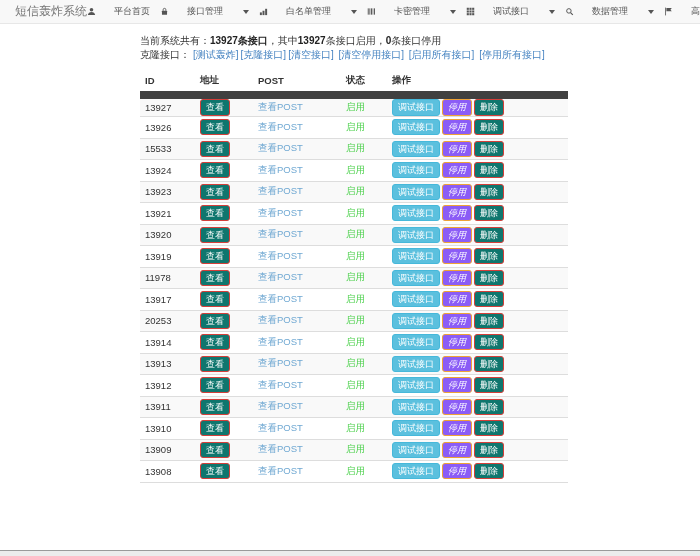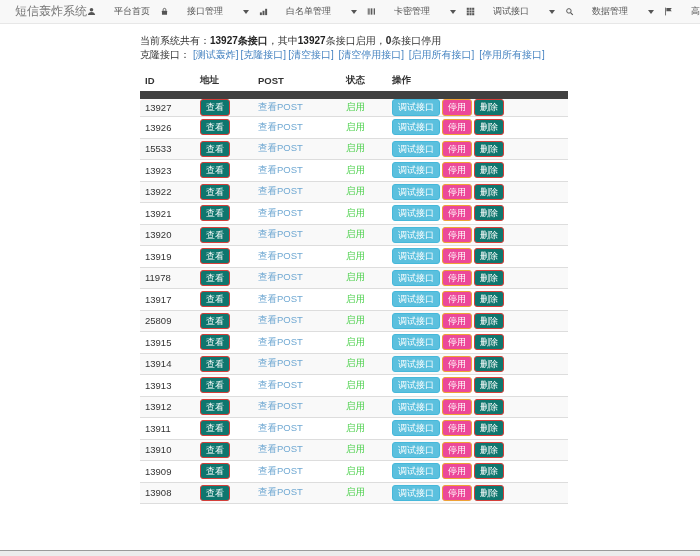--- a/index.html
+++ b/index.html
@@ -55,21 +55,21 @@
   th:nth-child(2), td:nth-child(2) { width: 58px; }
   th:nth-child(3), td:nth-child(3) { width: 88px; }
   th:nth-child(4), td:nth-child(4) { width: 46px; }
   .btn {
     display: inline-block; border: 1px solid transparent; border-radius: 3px;
     color: #fff; font-size: 9px; padding: 2px 5px; line-height: 1.15;
     cursor: pointer; font-family: inherit; white-space: nowrap;
   }
   .btn-danger  { background: #0f766e; border-color: #d43f3a; }
   .btn-info    { background: #5bc0de; border-color: #46b8da; }
-  .btn-warning { background: #ec4899; border-color: #eea236; }
+  .btn-warning { background: #8b5cf6; border-color: #eea236; font-style: italic; }
   .action-btn { margin-right: 2px; }
   .post-link { color: #6fa8d2; text-decoration: none; cursor: pointer; }
   .status-enabled { color: #4dd14d; }
   
   .bottom-strip {
     position: absolute; left: 0; right: 0; bottom: 0; height: 6px;
     background: #ececec; border-top: 1px solid #9a9a9a;
   }
 </style>
 </head>
@@ -201,34 +201,34 @@
           <td><button class="btn btn-info action-btn">调试接口</button><button class="btn btn-warning action-btn">停用</button><button class="btn btn-danger">删除</button></td>
         </tr>
         <tr>
           <td>15533</td>
           <td><button class="btn btn-danger">查看</button></td>
           <td><a class="post-link">查看POST</a></td>
           <td><span class="status-enabled">启用</span></td>
           <td><button class="btn btn-info action-btn">调试接口</button><button class="btn btn-warning action-btn">停用</button><button class="btn btn-danger">删除</button></td>
         </tr>
         <tr>
+          <td>13924</td>
+          <td><button class="btn btn-danger">查看</button></td>
+          <td><a class="post-link">查看POST</a></td>
+          <td><span class="status-enabled">启用</span></td>
+          <td><button class="btn btn-info action-btn">调试接口</button><button class="btn btn-warning action-btn">停用</button><button class="btn btn-danger">删除</button></td>
+        </tr>
+        <tr>
           <td>13923</td>
           <td><button class="btn btn-danger">查看</button></td>
           <td><a class="post-link">查看POST</a></td>
           <td><span class="status-enabled">启用</span></td>
           <td><button class="btn btn-info action-btn">调试接口</button><button class="btn btn-warning action-btn">停用</button><button class="btn btn-danger">删除</button></td>
         </tr>
         <tr>
-          <td>13922</td>
-          <td><button class="btn btn-danger">查看</button></td>
-          <td><a class="post-link">查看POST</a></td>
-          <td><span class="status-enabled">启用</span></td>
-          <td><button class="btn btn-info action-btn">调试接口</button><button class="btn btn-warning action-btn">停用</button><button class="btn btn-danger">删除</button></td>
-        </tr>
-        <tr>
           <td>13921</td>
           <td><button class="btn btn-danger">查看</button></td>
           <td><a class="post-link">查看POST</a></td>
           <td><span class="status-enabled">启用</span></td>
           <td><button class="btn btn-info action-btn">调试接口</button><button class="btn btn-warning action-btn">停用</button><button class="btn btn-danger">删除</button></td>
         </tr>
         <tr>
           <td>13920</td>
           <td><button class="btn btn-danger">查看</button></td>
           <td><a class="post-link">查看POST</a></td>
@@ -250,28 +250,21 @@
           <td><button class="btn btn-info action-btn">调试接口</button><button class="btn btn-warning action-btn">停用</button><button class="btn btn-danger">删除</button></td>
         </tr>
         <tr>
           <td>13917</td>
           <td><button class="btn btn-danger">查看</button></td>
           <td><a class="post-link">查看POST</a></td>
           <td><span class="status-enabled">启用</span></td>
           <td><button class="btn btn-info action-btn">调试接口</button><button class="btn btn-warning action-btn">停用</button><button class="btn btn-danger">删除</button></td>
         </tr>
         <tr>
-          <td>25809</td>
-          <td><button class="btn btn-danger">查看</button></td>
-          <td><a class="post-link">查看POST</a></td>
-          <td><span class="status-enabled">启用</span></td>
-          <td><button class="btn btn-info action-btn">调试接口</button><button class="btn btn-warning action-btn">停用</button><button class="btn btn-danger">删除</button></td>
-        </tr>
-        <tr>
-          <td>13915</td>
+          <td>20253</td>
           <td><button class="btn btn-danger">查看</button></td>
           <td><a class="post-link">查看POST</a></td>
           <td><span class="status-enabled">启用</span></td>
           <td><button class="btn btn-info action-btn">调试接口</button><button class="btn btn-warning action-btn">停用</button><button class="btn btn-danger">删除</button></td>
         </tr>
         <tr>
           <td>13914</td>
           <td><button class="btn btn-danger">查看</button></td>
           <td><a class="post-link">查看POST</a></td>
           <td><span class="status-enabled">启用</span></td>

